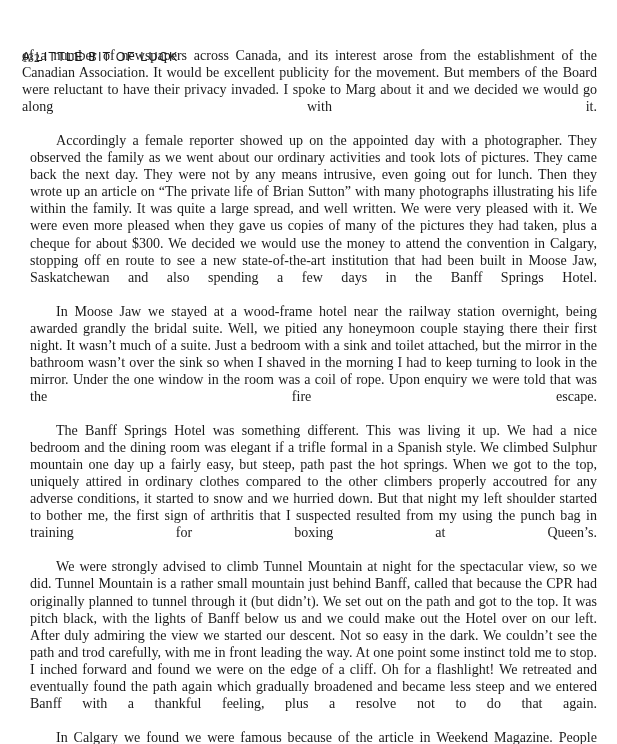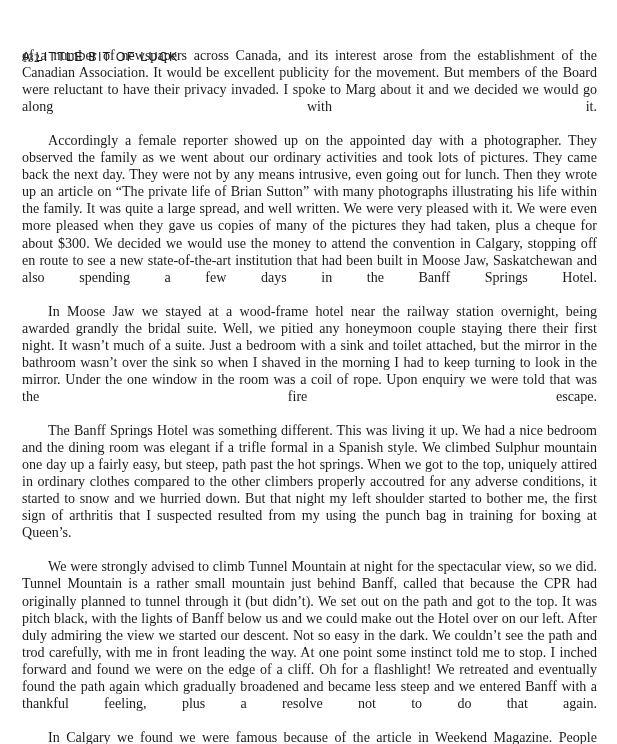--- a/index.html
+++ b/index.html
@@ -68,20 +68,21 @@
     font-size: 14.05px;
     line-height: 17.05px;
     text-align: justify;
     text-justify: inter-word;
     text-indent: 0;
     hyphens: none;
     word-spacing: 0.02em;
   }
   .textblock p.indent {
     text-indent: 26px;
+    margin-left: 8px;
   }
   
   .textblock p::after {
     content: "";
     display: inline-block;
     width: 100%;
   }
   .textblock p.noindent {
     text-indent: 0;
   }

